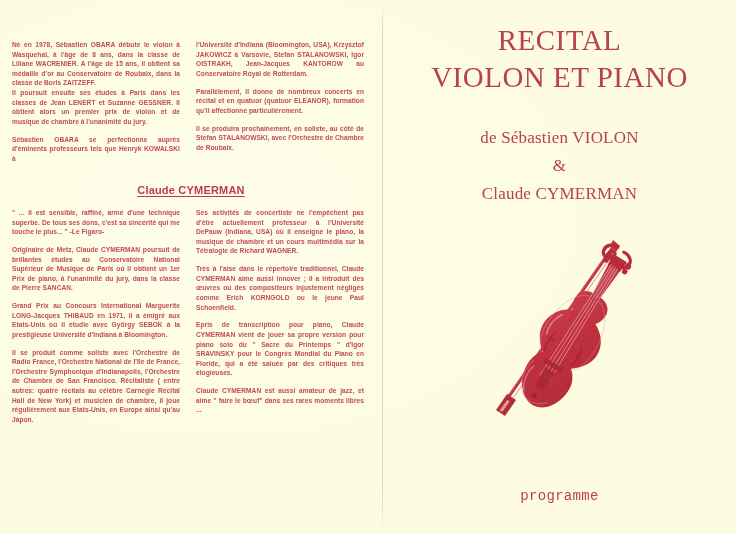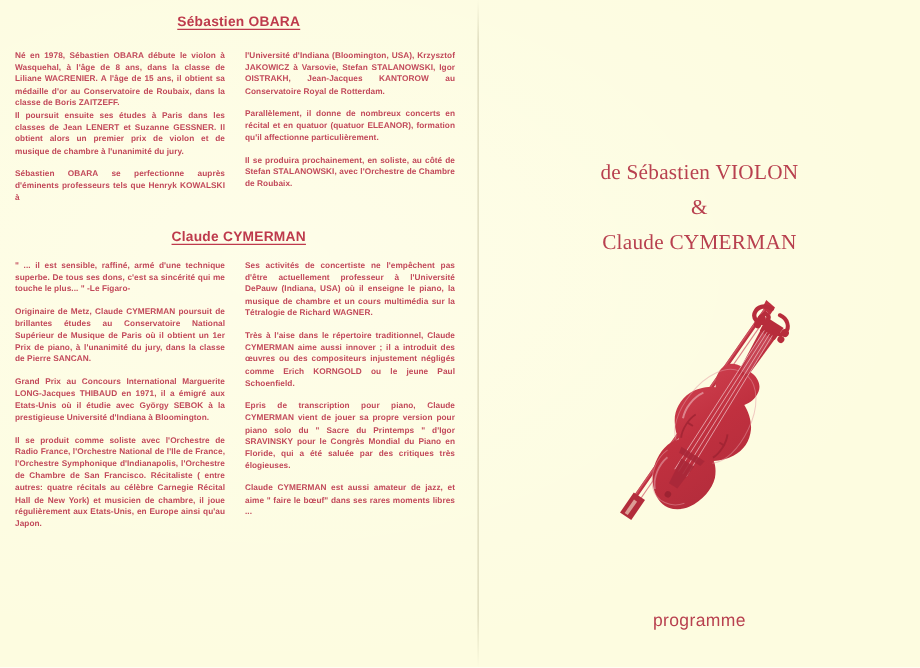--- a/index.html
+++ b/index.html
@@ -124,36 +124,35 @@
     width: 170px;
     height: 200px;
   }
   #programme-label {
     position: absolute;
     left: 0;
     top: 488px;
     width: 353px;
     text-align: center;
     color: #b8404f;
-    font-family: Liberation Sans, sans-serif;
+    font-family: Liberation Mono, monospace;
     font-size: 14px;
     letter-spacing: 0.3px;
   }
 </style>
 </head>
 <body>
 
 <div id="page">
 
   <div id="paper-tint"></div>
   <div id="fold-line"></div>
 
   <div id="left-panel">
 
-    <div id="heading-obara" class="section-heading">Sébastien OBARA</div>
 
     <div class="col" id="obara-col-left">
       <p class="para tight">Né en 1978, Sébastien OBARA débute le violon à Wasquehal, à l'âge de 8 ans, dans la classe de Liliane WACRENIER.  A l'âge de 15 ans, il obtient sa médaille d'or au Conservatoire de Roubaix, dans la classe de Boris ZAITZEFF.</p>
       <p class="para">Il poursuit ensuite ses études à Paris dans les classes de Jean LENERT et Suzanne GESSNER. Il obtient alors un premier prix de violon et de musique de chambre à l'unanimité du jury.</p>
       <p class="para">Sébastien OBARA se perfectionne auprès d'éminents professeurs tels que Henryk KOWALSKI à</p>
     </div>
 
     <div class="col" id="obara-col-right">
       <p class="para">l'Université d'Indiana (Bloomington, USA), Krzysztof JAKOWICZ à Varsovie, Stefan STALANOWSKI, Igor OISTRAKH, Jean-Jacques KANTOROW au Conservatoire Royal de Rotterdam.</p>
       <p class="para">Parallèlement, il donne de nombreux concerts en récital et en quatuor (quatuor ELEANOR), formation qu'il affectionne particulièrement.</p>
@@ -173,20 +172,24 @@
       <p class="para">Ses activités de concertiste ne l'empêchent pas d'être actuellement professeur à l'Université DePauw (Indiana, USA) où il enseigne le piano, la musique de chambre et un cours multimédia sur la Tétralogie de Richard WAGNER.</p>
       <p class="para">Très à l'aise dans le répertoire traditionnel, Claude CYMERMAN aime aussi innover ; il a introduit des œuvres ou des compositeurs injustement négligés comme Erich KORNGOLD ou le jeune Paul Schoenfield.</p>
       <p class="para">Epris de transcription pour piano, Claude CYMERMAN vient de jouer sa propre version pour piano solo du " Sacre du Printemps " d'Igor SRAVINSKY pour le Congrès Mondial du Piano en Floride, qui a été saluée par des critiques très élogieuses.</p>
       <p class="para">Claude CYMERMAN est aussi amateur de jazz, et aime " faire le bœuf" dans ses rares moments libres ...</p>
     </div>
 
   </div>
 
   <div id="right-panel">
 
+    <div id="cover-title">
+      <div>RECITAL</div>
+      <div>VIOLON ET PIANO</div>
+    </div>
 
     <div id="cover-subtitle">
       <div>de Sébastien VIOLON</div>
       <div>&amp;</div>
       <div>Claude CYMERMAN</div>
     </div>
 
     <div id="violin-wrap">
       <svg viewBox="0 0 170 200" width="170" height="200" aria-hidden="true">
         <defs>

